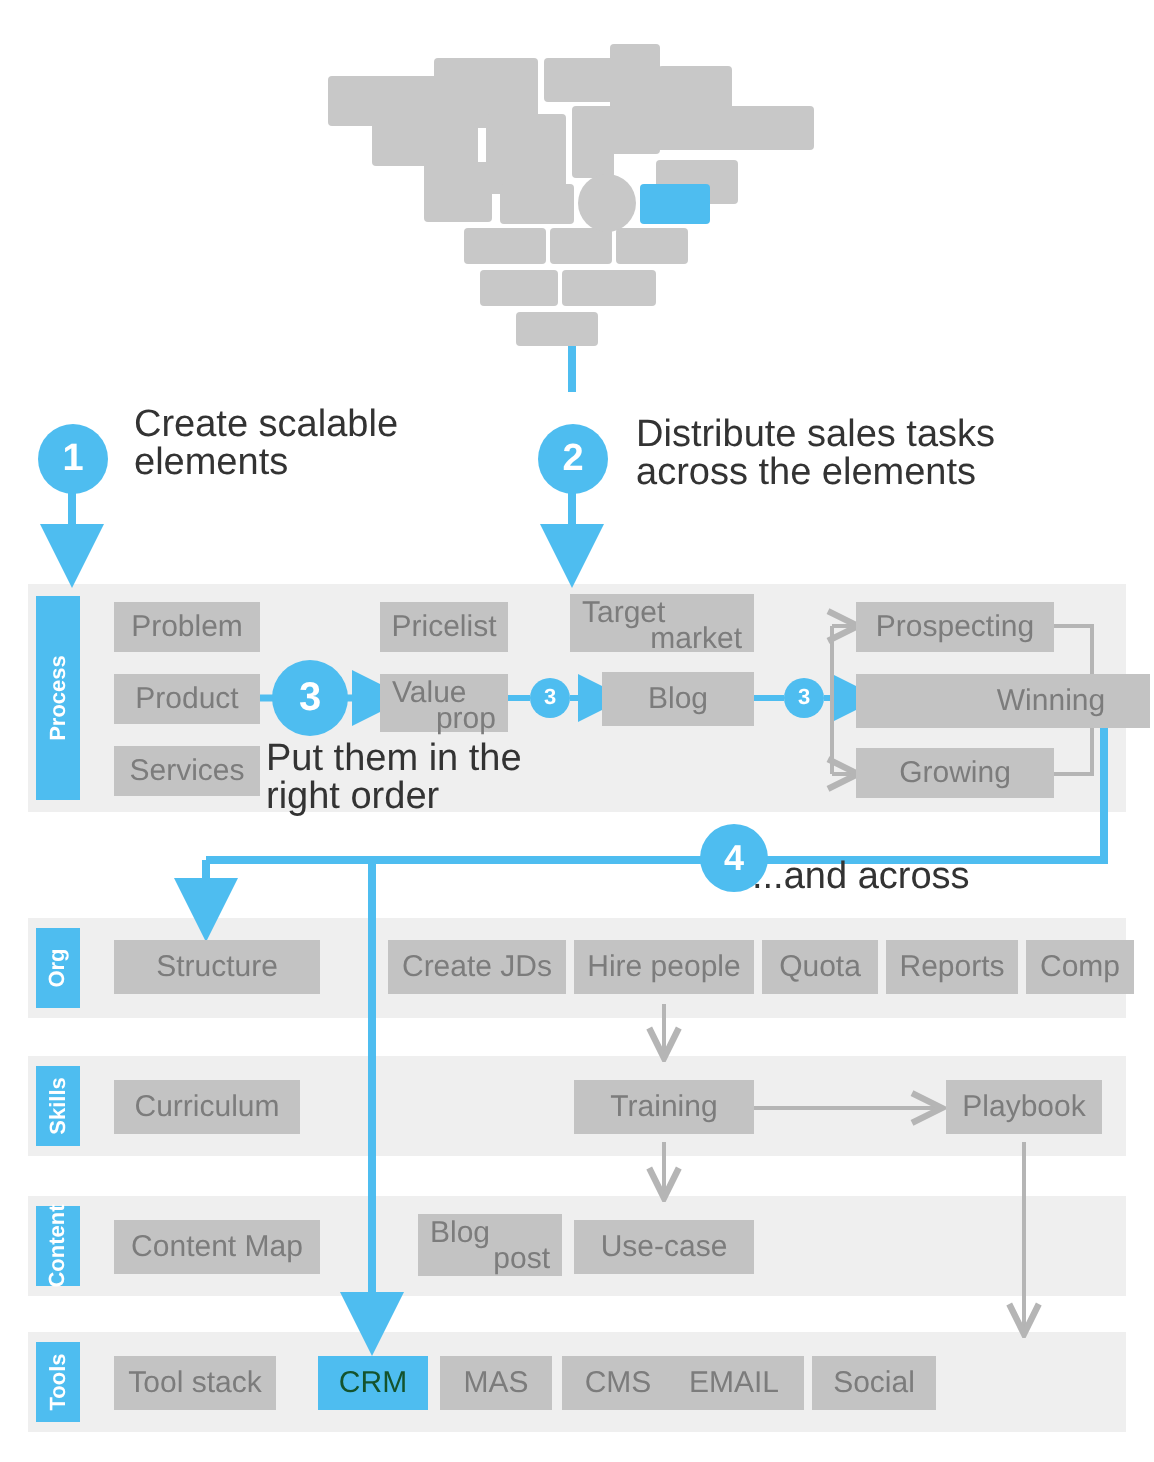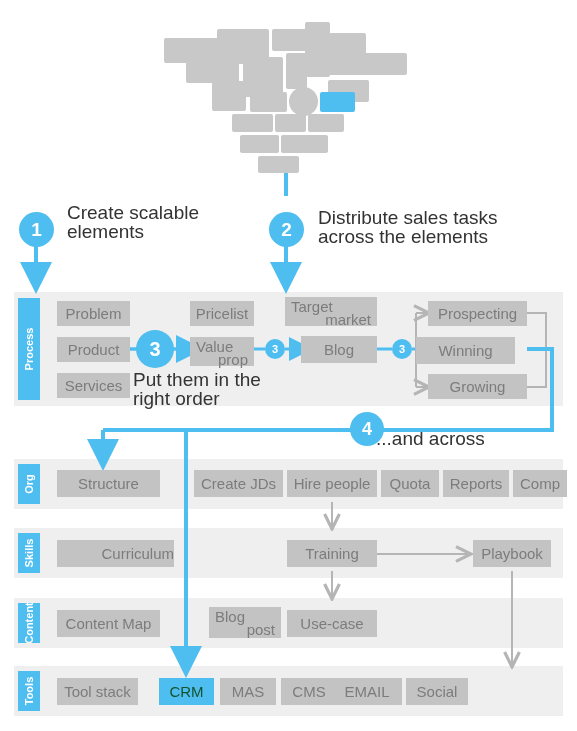--- a/index.html
+++ b/index.html
@@ -200,21 +200,21 @@
     <span class="l1">Target</span>
     <span class="l2">market</span>
   </div>
   <div class="box" style="left:301px;top:336px;width:76px;height:27px;">
     <span>Blog</span>
   </div>
 
   <div class="box" style="left:428px;top:301px;width:99px;height:25px;">
     <span>Prospecting</span>
   </div>
-  <div class="box" style="left:416px;top:337px;width:99px;height:27px;">
+  <div class="box" style="left:428px;top:337px;width:99px;height:27px;padding-left:48px;">
     <span>Winning</span>
   </div>
   <div class="box" style="left:428px;top:374px;width:99px;height:25px;">
     <span>Growing</span>
   </div>
 
   <div class="box" style="left:57px;top:470px;width:103px;height:27px;">
     <span>Structure</span>
   </div>
   <div class="box" style="left:194px;top:470px;width:89px;height:27px;">
@@ -226,21 +226,21 @@
   <div class="box" style="left:381px;top:470px;width:58px;height:27px;">
     <span>Quota</span>
   </div>
   <div class="box" style="left:443px;top:470px;width:66px;height:27px;">
     <span>Reports</span>
   </div>
   <div class="box" style="left:513px;top:470px;width:54px;height:27px;">
     <span>Comp</span>
   </div>
 
-  <div class="box" style="left:57px;top:540px;width:117px;height:27px;justify-content:flex-end;">
+  <div class="box" style="left:57px;top:540px;width:93px;height:27px;">
     <span>Curriculum</span>
   </div>
   <div class="box" style="left:287px;top:540px;width:90px;height:27px;">
     <span>Training</span>
   </div>
   <div class="box" style="left:473px;top:540px;width:78px;height:27px;">
     <span>Playbook</span>
   </div>
 
   <div class="box" style="left:57px;top:610px;width:103px;height:27px;">

